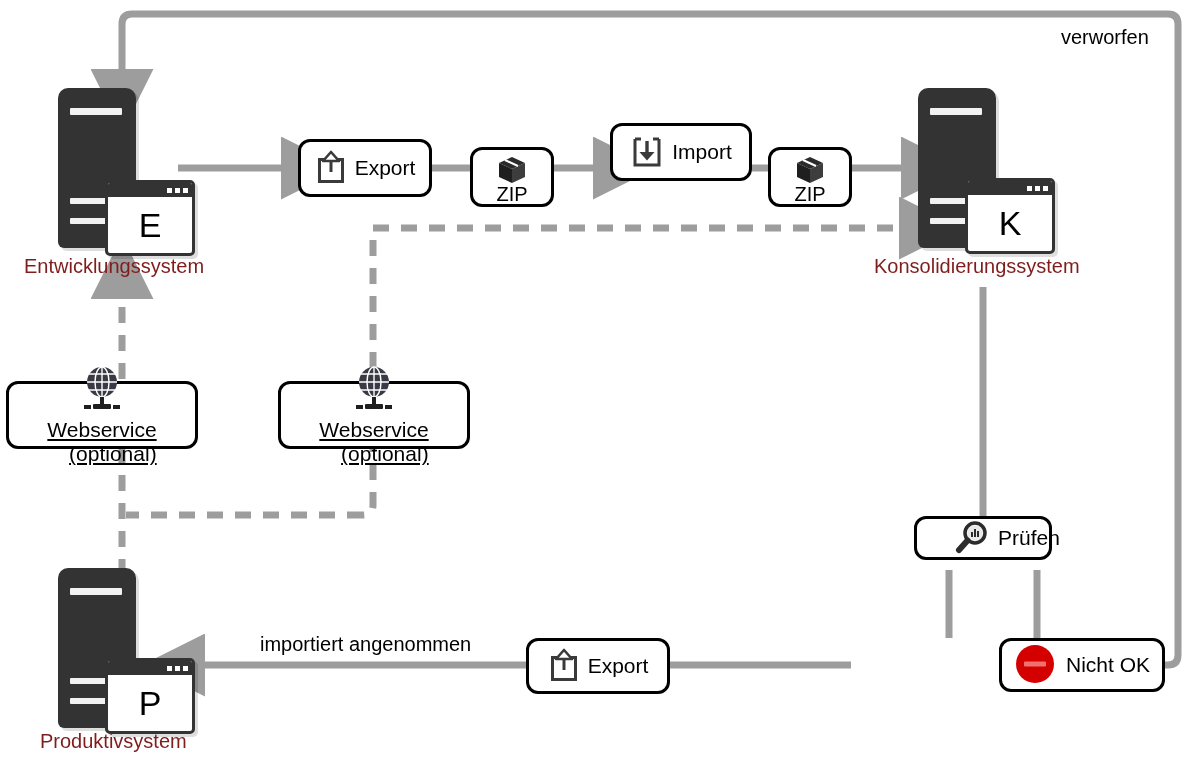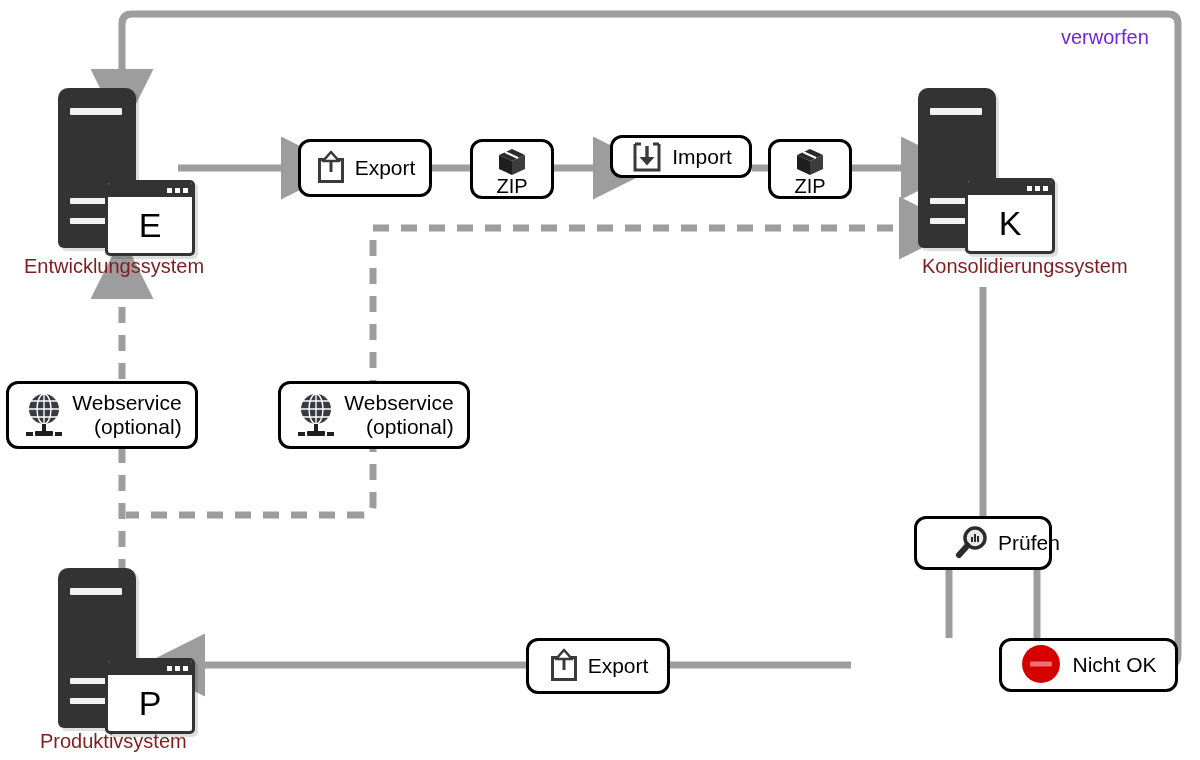--- a/index.html
+++ b/index.html
@@ -17,29 +17,30 @@
     display:flex;
     align-items:center;
     justify-content:center;
     gap:8px;
     font-size:21px;
     color:#000;
     line-height:1.12;
     white-space:nowrap;
   }
   .node .lbl{display:block;}
-  .node.stacked{flex-direction:row;align-items:center;}
+  .node.stacked{flex-direction:column;align-items:center;text-decoration:underline;}
   .node.stacked .lbl{text-align:right;}
 
   .node.zip{
     flex-direction:column;
     gap:0px;
     font-size:20px;
     justify-content:center;
     padding-top:4px;
+    margin-top:8px;
   }
   .node.zip .lbl{line-height:1;margin-top:-1px;}
 
   
   .server{position:absolute;}
   .tower{
     position:absolute;
     background:#333333;
     border-radius:10px 10px 6px 6px;
     box-shadow:3px 3px 0 rgba(0,0,0,.13);
@@ -67,21 +68,21 @@
     position:absolute;
     font-size:20px;
     color:#7f1d1d;
     white-space:nowrap;
   }
 
   
   .edge-label{
     position:absolute;
     font-size:20px;
-    color:#6d28d9;
+    color:#000000;
     white-space:nowrap;
   }
 
   
   .ico{display:block;flex:0 0 auto;}
 </style>
 </head>
 <body>
 
 <div id="stage">
@@ -151,21 +152,21 @@
       <div class="slot" style="left:12px;top:130px;width:52px;height:6px;"></div>
     </div>
     <div class="win" style="left:965px;top:178px;width:84px;height:70px;">
       <div class="titlebar">
         <i></i>
           <i></i>
           <i></i>
       </div>
       <div class="letter">K</div>
     </div>
-    <div class="srv-cap" style="left:874px;top:255px;margin-left:48px;">Konsolidierungssystem</div>
+    <div class="srv-cap" style="left:874px;top:255px;">Konsolidierungssystem</div>
   </div>
 
   <div class="server" style="left:0;top:0;">
     <div class="tower" style="left:58px;top:568px;width:78px;height:160px;">
       <div class="slot" style="left:12px;top:20px;width:52px;height:7px;"></div>
       <div class="slot" style="left:12px;top:110px;width:52px;height:6px;"></div>
       <div class="slot" style="left:12px;top:130px;width:52px;height:6px;"></div>
     </div>
     <div class="win" style="left:105px;top:658px;width:84px;height:70px;">
       <div class="titlebar">
@@ -191,21 +192,21 @@
   <div class="node zip" style="left:470px;top:139px;width:84px;height:60px;">
     <svg class="ico" width="32" height="30" viewBox="0 0 32 30">
       <path d="M16,2 L29,8 L16,14 L3,8 Z" fill="#2b2b2b"></path>
       <path d="M3,8 L16,14 L16,28 L3,22 Z" fill="#1f1f1f"></path>
       <path d="M29,8 L16,14 L16,28 L29,22 Z" fill="#3d3d3d"></path>
       <path d="M9,5 L22,11" stroke="#ffffff" stroke-width="2"></path>
     </svg>
     <span class="lbl">ZIP</span>
   </div>
 
-  <div class="node" style="left:610px;top:135px;width:142px;height:43px;">
+  <div class="node" style="left:610px;top:123px;width:142px;height:58px;">
     <svg class="ico" width="34" height="34" viewBox="0 0 34 34">
       <path d="M5,4 L5,30 L29,30 L29,4" fill="none" stroke="#3a3a3a" stroke-width="3"></path>
       <path d="M5,4 L11,4 M29,4 L23,4" stroke="#3a3a3a" stroke-width="3"></path>
       <path d="M17,6 L17,20" stroke="#3a3a3a" stroke-width="3.4"></path>
       <path d="M9.5,17 L17,25.5 L24.5,17 Z" fill="#3a3a3a"></path>
     </svg>
     <span class="lbl">Import</span>
   </div>
 
   <div class="node zip" style="left:768px;top:139px;width:84px;height:60px;">
@@ -249,49 +250,50 @@
       <rect x="13" y="40" width="18" height="5" rx="1" fill="#1f1f1f"></rect>
       <rect x="4" y="41" width="7" height="4" fill="#1f1f1f"></rect>
       <rect x="33" y="41" width="7" height="4" fill="#1f1f1f"></rect>
     </svg>
     <span style="text-align:right;">
       <span class="lbl">Webservice</span>
       <span class="lbl">(optional)</span>
     </span>
   </div>
 
-  <div class="node" style="left:914px;top:516px;width:138px;height:54px;padding-left:48px;">
+  <div class="node" style="left:914px;top:516px;width:138px;height:44px;padding-left:48px;">
     <svg class="ico" width="36" height="34" viewBox="0 0 36 34">
       <circle cx="21" cy="12" r="10" fill="#f0f0f0" stroke="#2b2b2b" stroke-width="3.5"></circle>
       <circle cx="21" cy="12" r="7" fill="#e8e8e8"></circle>
       <g fill="#2b2b2b">
         <rect x="17" y="11" width="2" height="5"></rect>
         <rect x="20" y="8" width="2" height="8"></rect>
         <rect x="23" y="10" width="2" height="6"></rect>
       </g>
       <path d="M13.5,19.5 L5,29" stroke="#2b2b2b" stroke-width="6" stroke-linecap="round"></path>
     </svg>
     <span class="lbl">Prüfen</span>
   </div>
 
 
-  <div class="node" style="left:999px;top:638px;width:179px;height:54px;">
+  <div class="node" style="left:999px;top:638px;width:166px;height:54px;">
     <svg class="ico" width="44" height="44" viewBox="0 0 44 44">
       <circle cx="21" cy="21" r="19" fill="#d40000"></circle>
       <rect x="10" y="18.5" width="22" height="5" rx="1" fill="#f07070"></rect>
     </svg>
     <span class="lbl">Nicht OK</span>
   </div>
 
   <div class="node" style="left:526px;top:638px;width:144px;height:56px;">
     <svg class="ico" width="32" height="36" viewBox="0 0 32 36">
       <rect x="4.5" y="9.5" width="23" height="22" fill="#fff" stroke="#3a3a3a" stroke-width="3"></rect>
       <rect x="11" y="4" width="10" height="16" fill="#fff"></rect>
       <path d="M16,2 L24,11 L8,11 Z" fill="#fff" stroke="#3a3a3a" stroke-width="2.6" stroke-linejoin="round"></path>
       <path d="M16,10 L16,22" stroke="#3a3a3a" stroke-width="3"></path>
     </svg>
     <span class="lbl">Export</span>
   </div>
 
   <div class="edge-label" style="left:1061px;top:26px;">verworfen</div>
 
+  <div class="edge-label" style="left:260px;top:633px;">importiert angenommen</div>
 
 </div>
 
 </body></html>

